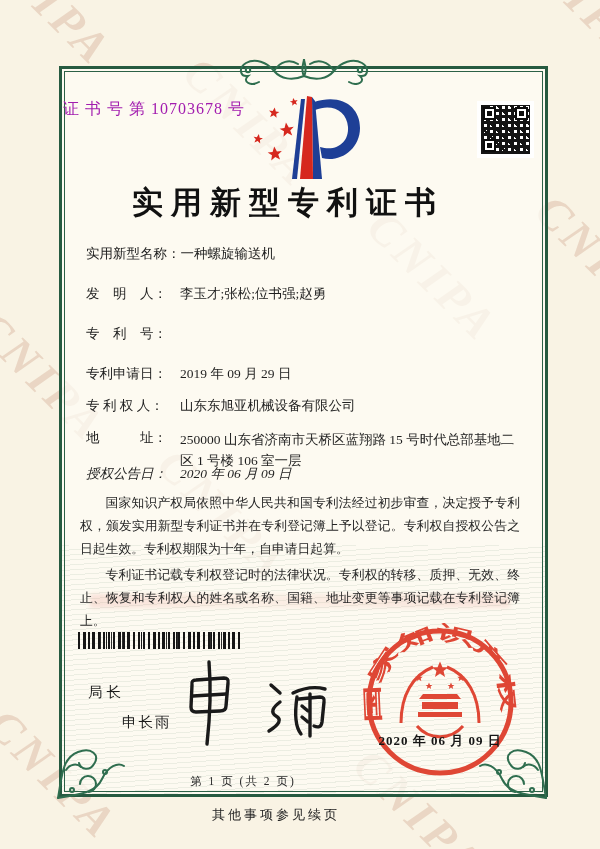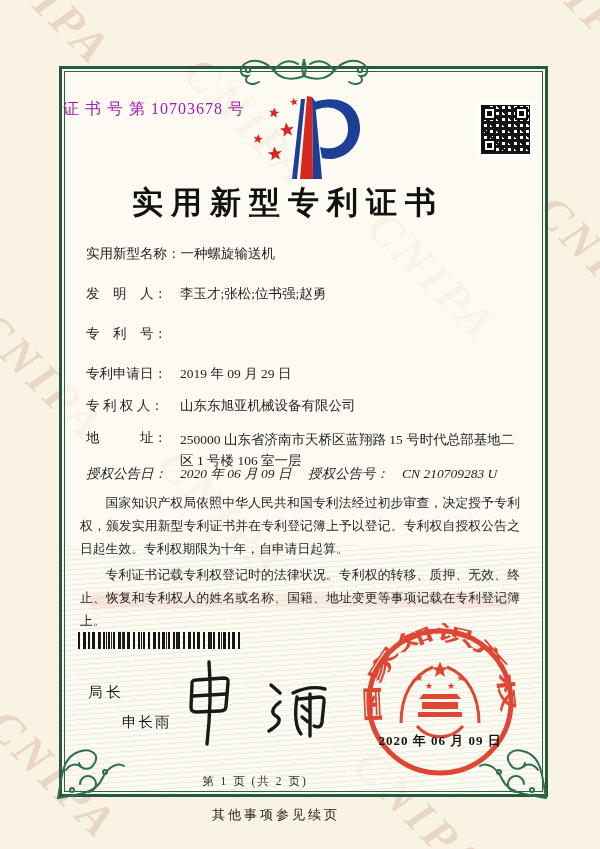--- a/index.html
+++ b/index.html
@@ -99,21 +99,21 @@
   .signer-title{position:absolute;left:88px;top:683px;z-index:5;font-size:14.5px;letter-spacing:4px;color:#1d1d1d;}
   .signer-name{position:absolute;left:88px;top:713px;z-index:5;font-size:14.5px;letter-spacing:2px;color:#1d1d1d;margin-left:34px;}
   .signature{position:absolute;left:172px;top:654px;width:158px;height:98px;z-index:5;}
   
   .seal{position:absolute;left:361px;top:623px;width:158px;height:158px;z-index:5;opacity:0.92;}
   .seal-date{
     position:absolute;left:365px;top:732px;width:150px;z-index:6;
     text-align:center;font-size:13px;letter-spacing:1px;color:#161616;font-weight:700;
   }
   
-  .pageinfo{position:absolute;left:12px;width:486px;top:774px;z-index:5;text-align:center;font-size:11.5px;color:#2b2b2b;letter-spacing:2px;}
+  .pageinfo{position:absolute;left:0;width:486px;top:774px;z-index:5;text-align:center;font-size:11.5px;color:#2b2b2b;letter-spacing:2px;}
   .footnote{position:absolute;left:0;width:552px;top:806px;z-index:5;text-align:center;font-size:13px;color:#222;letter-spacing:3px;}
 </style>
 </head>
 <body>
 
 <span class="wm wm1">CNIPA</span>
 <span class="wm wm2">CNIPA</span>
 <span class="wm wm3">CNIPA</span>
 <span class="wm wm4">CNIPA</span>
 <span class="wm wm5">CNIPA</span>
@@ -210,24 +210,20 @@
   <span class="lab">专 利 权 人：</span>
   <span class="val">山东东旭亚机械设备有限公司</span>
 </div>
 <div class="row r6">
   <span class="lab">地　　　址：</span>
   <span class="val">250000 山东省济南市天桥区蓝翔路 15 号时代总部基地二区 1 号楼 106 室一层</span>
 </div>
 <div class="row r7" style="position:absolute;font-style:italic;">
   <span class="lab">授权公告日：</span>
   <span class="val">2020 年 06 月 09 日</span>
-  <span class="grant2">
-    <span class="lab">授权公告号：</span>
-    <span class="val">CN 210709283 U</span>
-  </span>
 </div>
 
 <div class="paras">
   <p>国家知识产权局依照中华人民共和国专利法经过初步审查，决定授予专利权，颁发实用新型专利证书并在专利登记簿上予以登记。专利权自授权公告之日起生效。专利权期限为十年，自申请日起算。</p>
   <p>专利证书记载专利权登记时的法律状况。专利权的转移、质押、无效、终止、恢复和专利权人的姓名或名称、国籍、地址变更等事项记载在专利登记簿上。</p>
 </div>
 <div class="pinkband"></div>
 
 <div class="barcode"></div>
 

